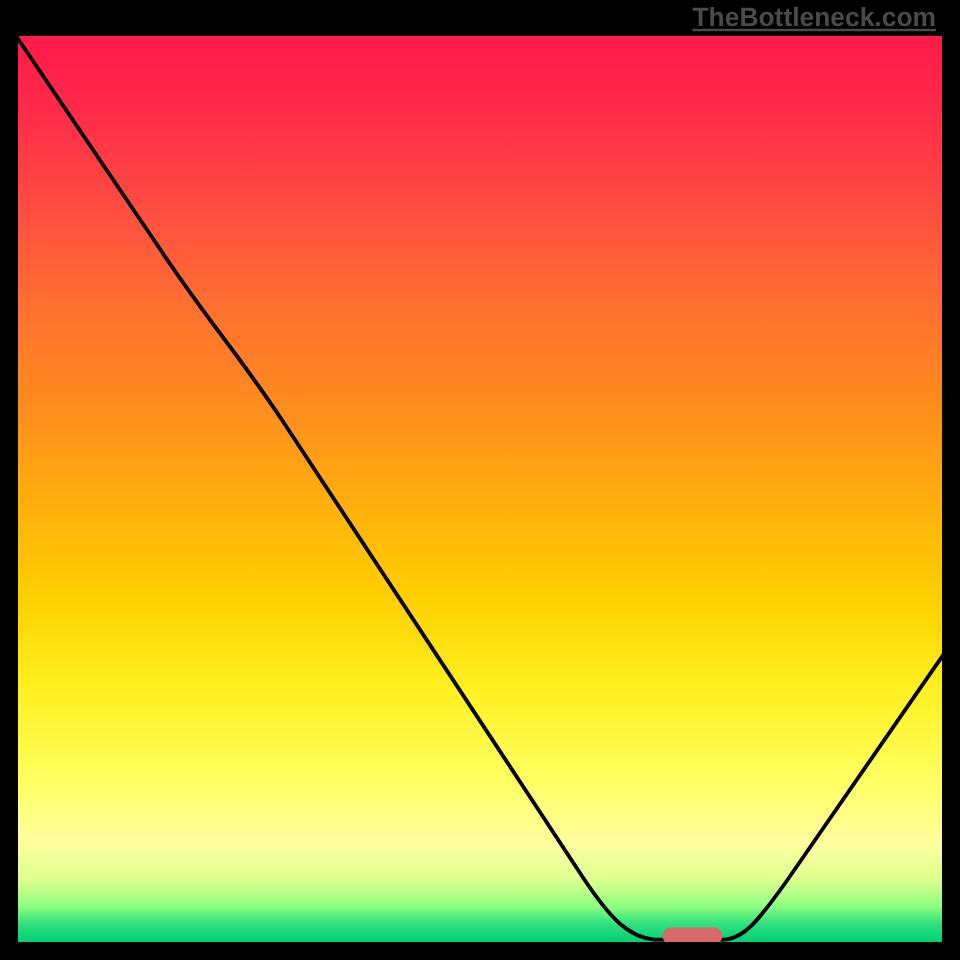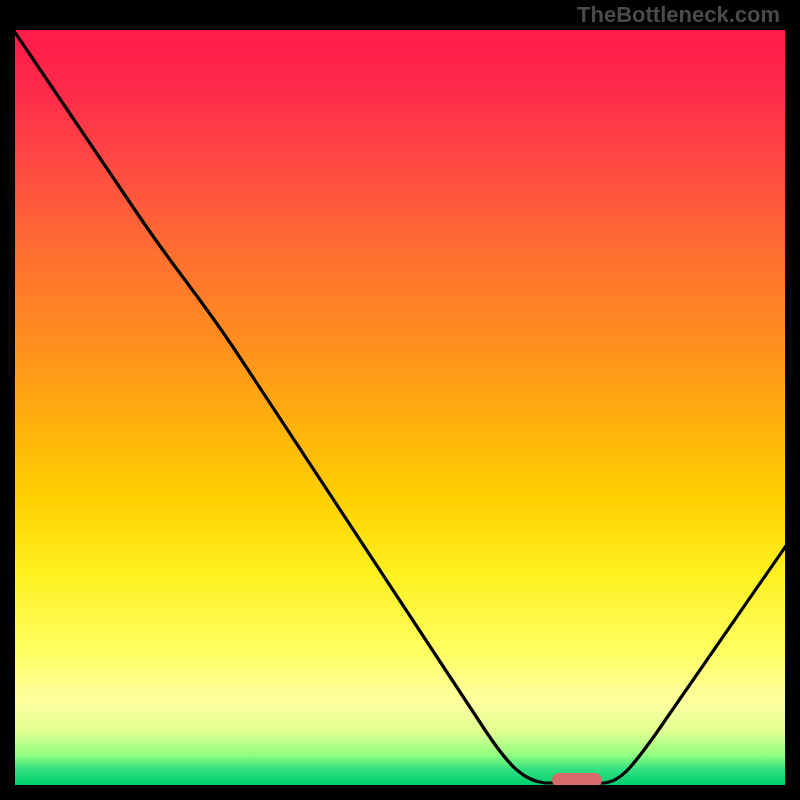--- a/index.html
+++ b/index.html
@@ -11,20 +11,21 @@
     font-family: Arial, Helvetica, sans-serif;
   }
   .watermark {
     position: absolute;
     top: 2px;
     right: 20px;
     color: #4a4a4a;
     font-size: 22px;
     font-weight: bold;
     z-index: 10;
+    text-decoration: underline;
   }
   .plot-area {
     position: absolute;
     left: 15px;
     top: 30px;
     width: 770px;
     height: 755px;
     overflow: hidden;
   }
   .gradient-bg {

